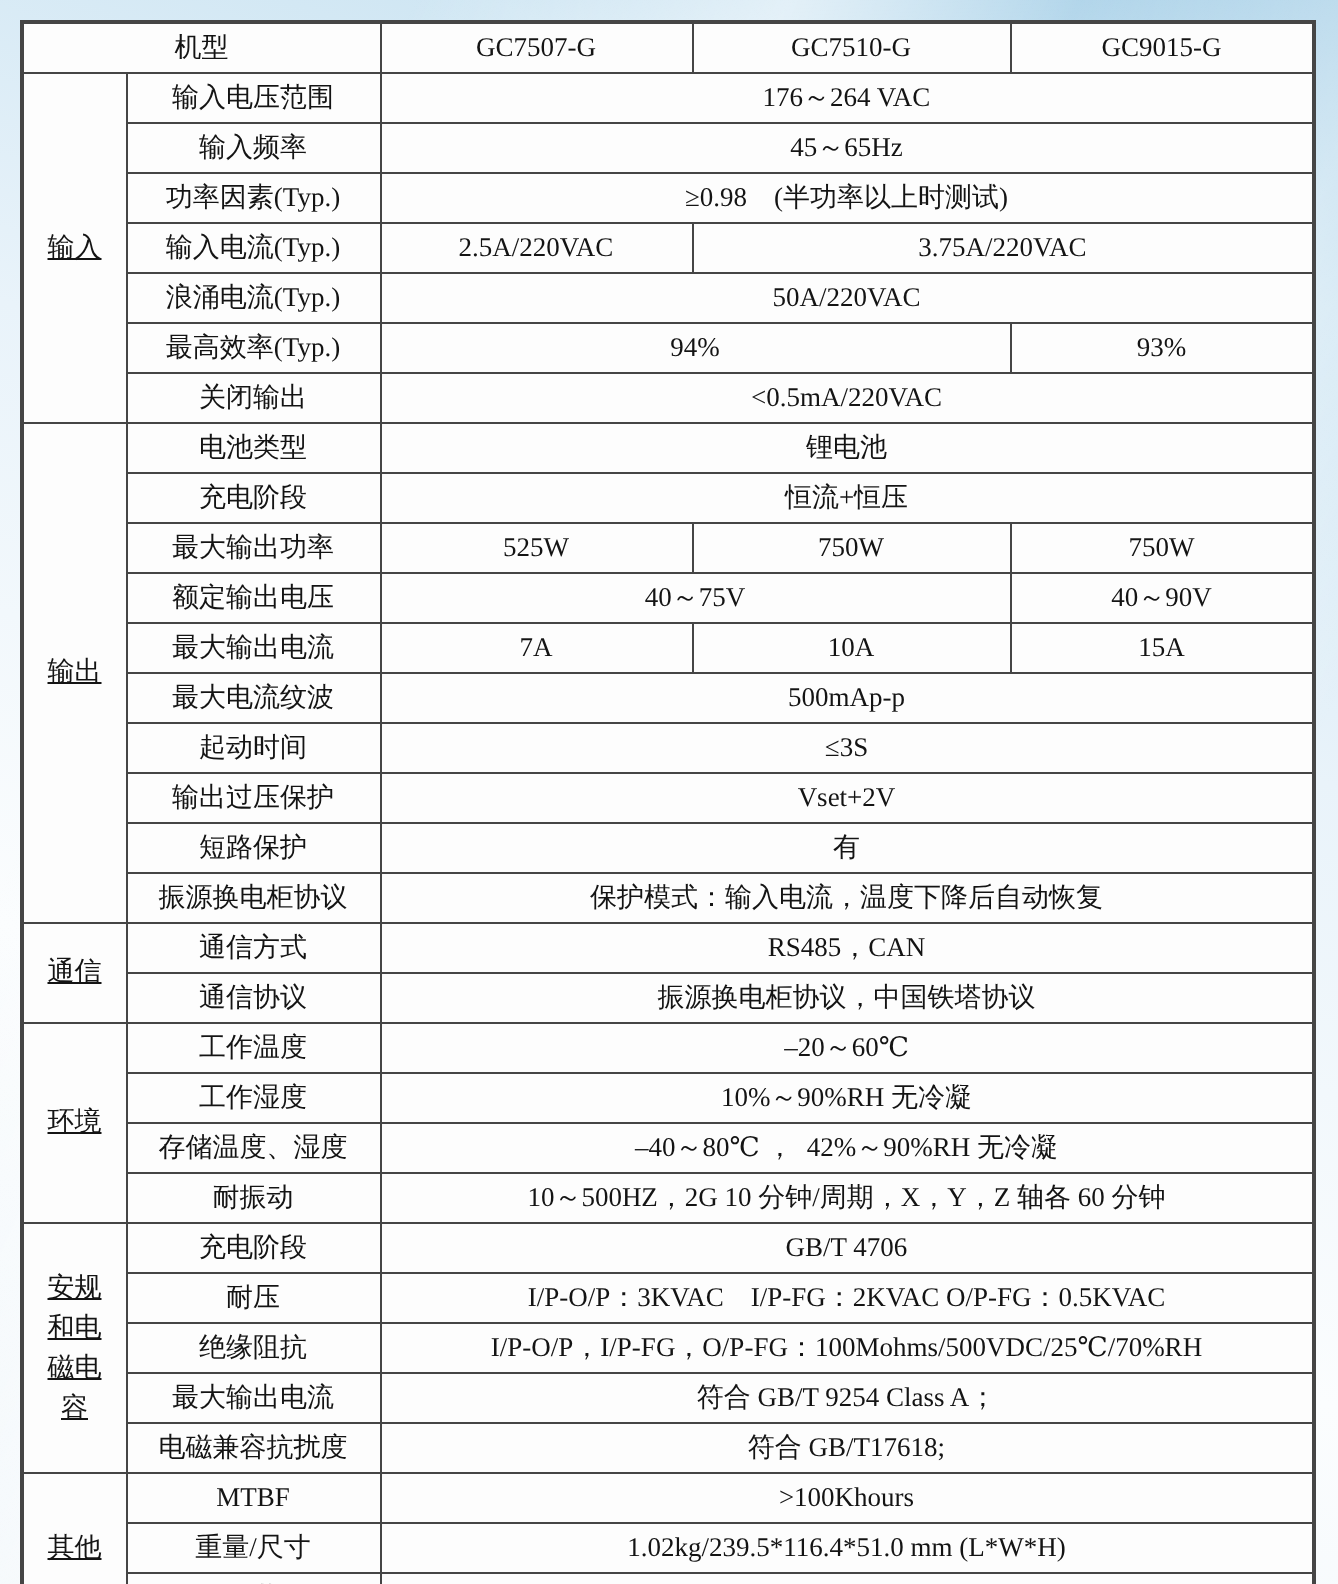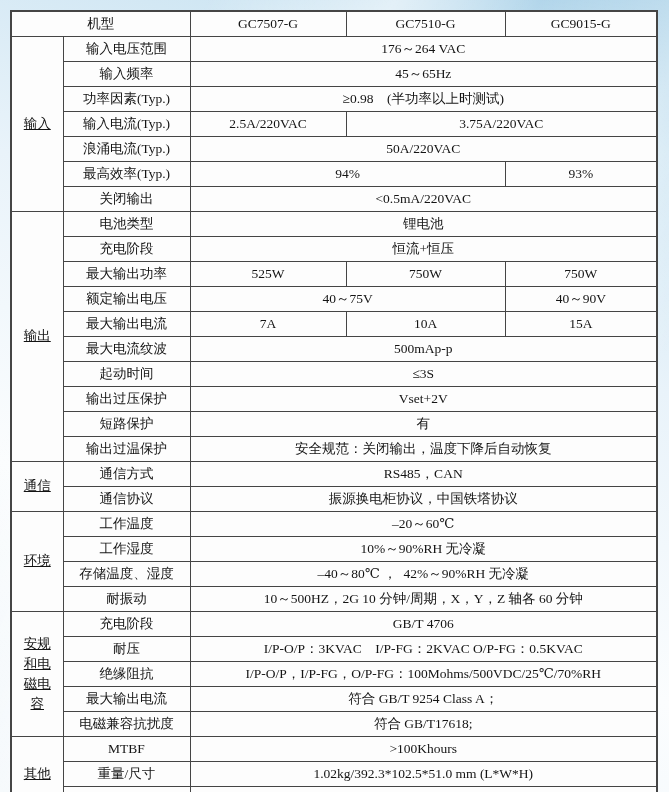--- a/index.html
+++ b/index.html
@@ -121,22 +121,22 @@
       </tr>
       <tr>
         <td class="param">输出过压保护</td>
         <td class="val" colspan="3">Vset+2V</td>
       </tr>
       <tr>
         <td class="param">短路保护</td>
         <td class="val" colspan="3">有</td>
       </tr>
       <tr>
-        <td class="param">输出过温保护</td>
-        <td class="val" colspan="3">安全规范：关闭输出，温度下降后自动恢复</td>
+        <td class="param">振源换电柜协议</td>
+        <td class="val" colspan="3">保护模式：输入电流，温度下降后自动恢复</td>
       </tr>
       <tr>
         <td class="sec" rowspan="2"><span class="vwrap">通信</span></td>
         <td class="param">通信方式</td>
         <td class="val" colspan="3">RS485，CAN</td>
       </tr>
       <tr>
         <td class="param">通信协议</td>
         <td class="val" colspan="3">振源换电柜协议，中国铁塔协议</td>
       </tr>
@@ -178,20 +178,20 @@
         <td class="param">电磁兼容抗扰度</td>
         <td class="val" colspan="3">符合 GB/T17618;</td>
       </tr>
       <tr>
         <td class="sec" rowspan="3"><span class="vwrap">其他</span></td>
         <td class="param">MTBF</td>
         <td class="val" colspan="3">&gt;100Khours</td>
       </tr>
       <tr>
         <td class="param">重量/尺寸</td>
-        <td class="val" colspan="3">1.02kg/392.3*102.5*51.0 mm (L*W*H)</td>
+        <td class="val" colspan="3">1.02kg/239.5*116.4*51.0 mm (L*W*H)</td>
       </tr>
       <tr>
         <td class="param">包装</td>
         <td class="val" colspan="3">12pcs/13.7kg/52.2*32.5*30mm (L*W*H)</td>
       </tr>
     </tbody>
 </table>
 
 </body></html>

